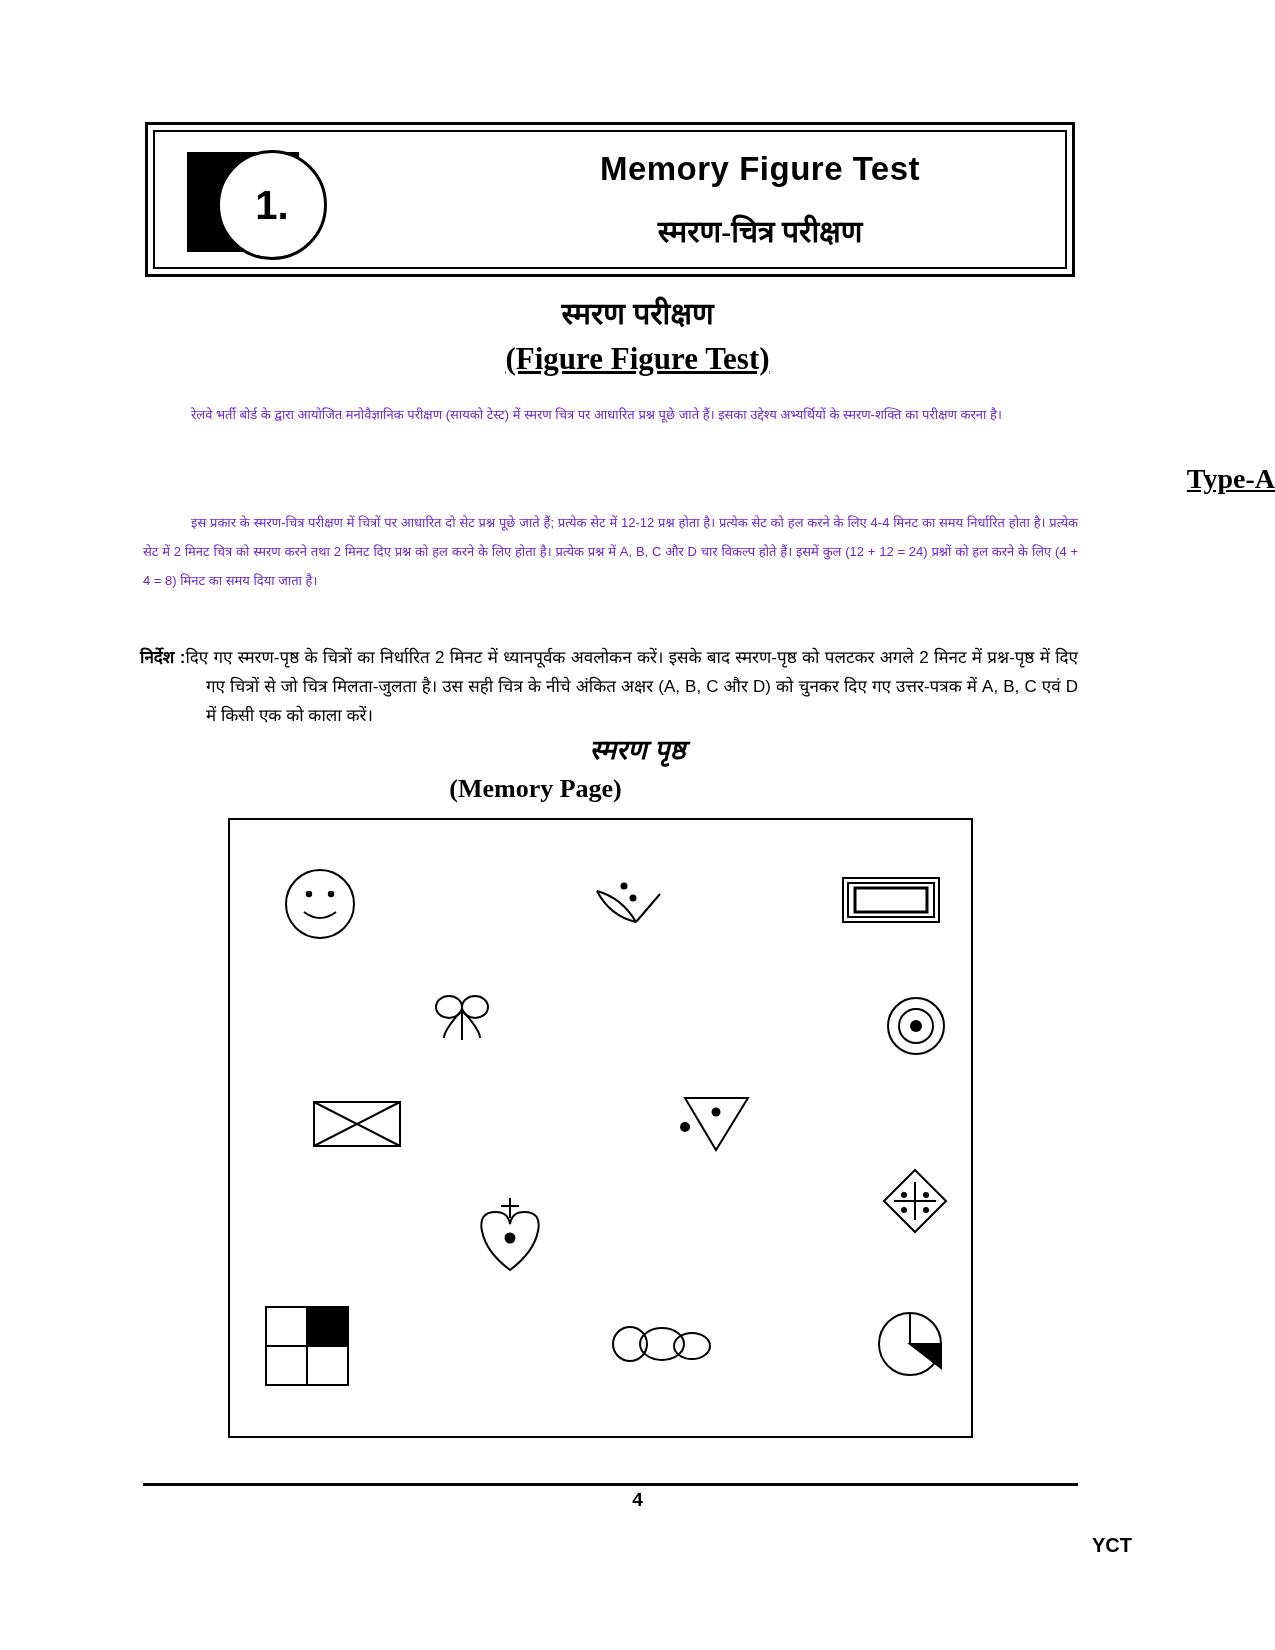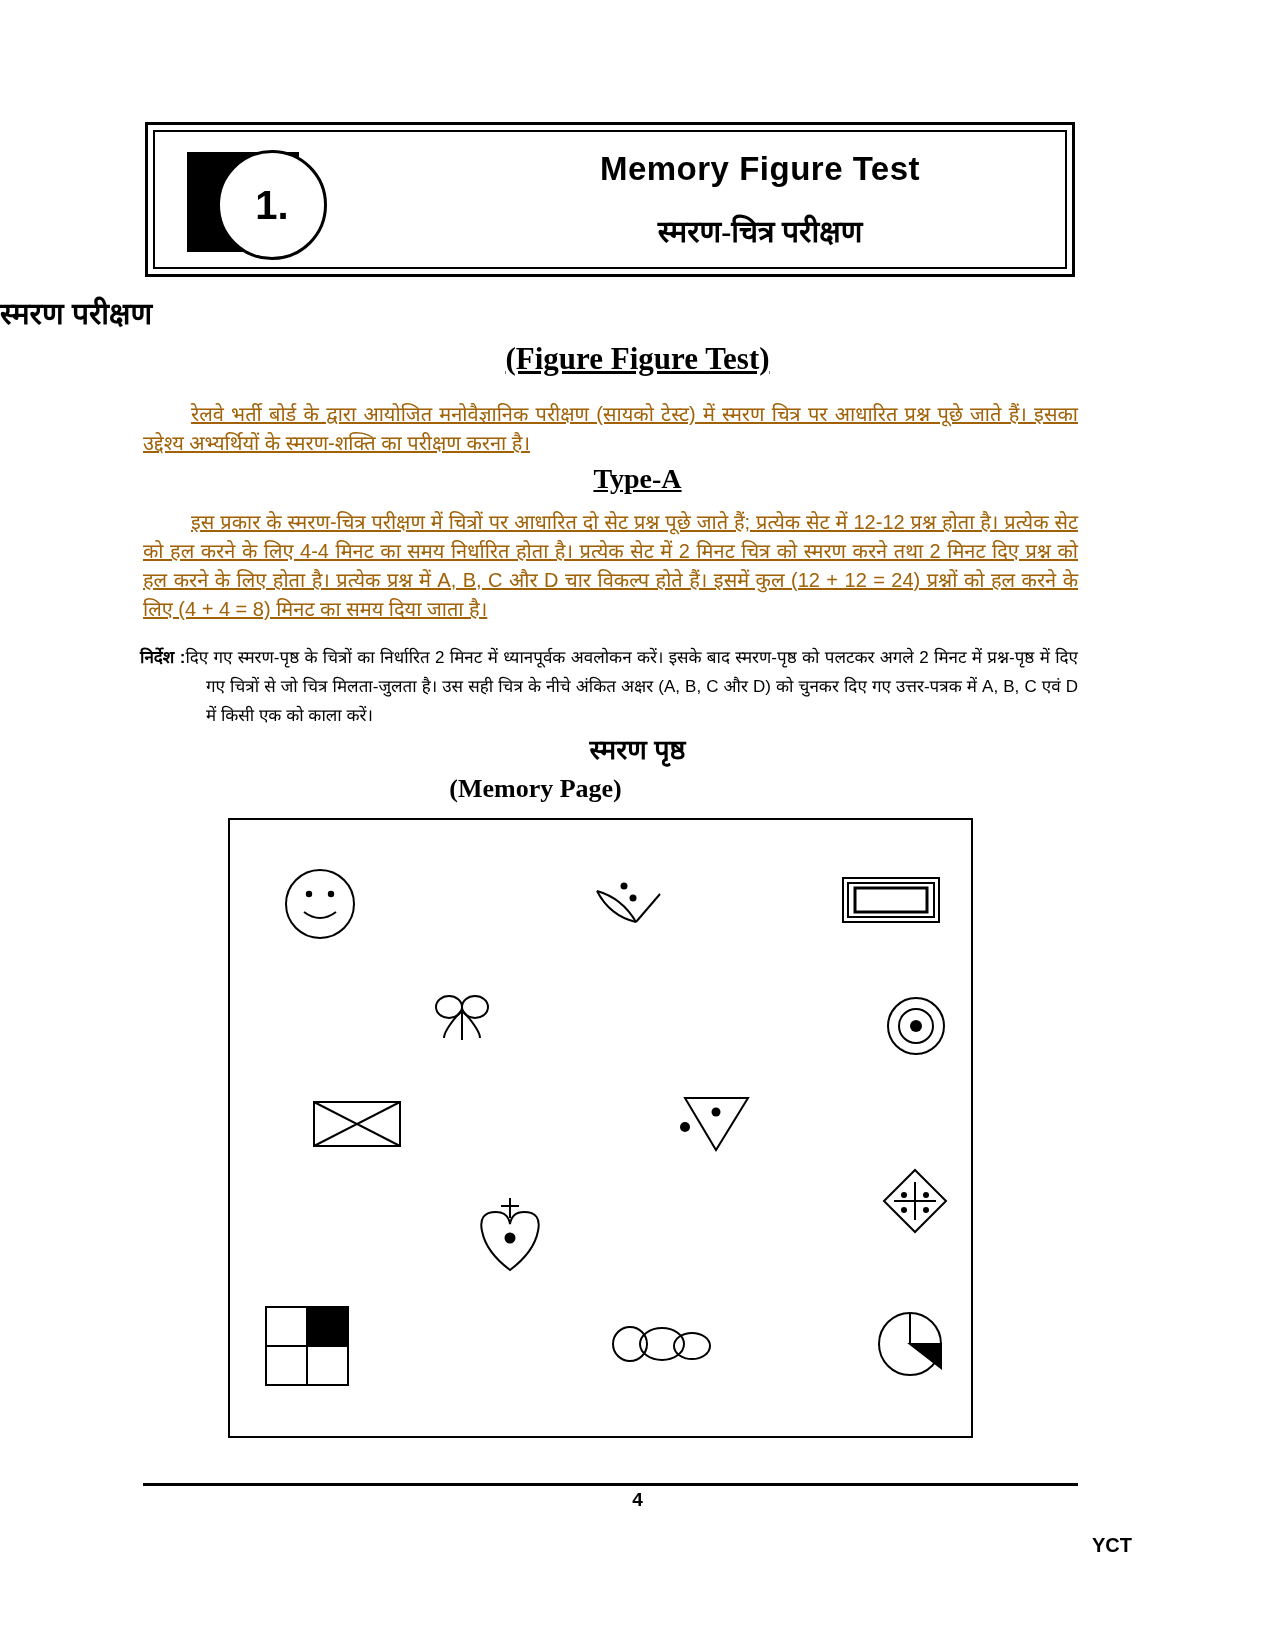--- a/index.html
+++ b/index.html
@@ -85,20 +85,21 @@
     font-size: 30px;
     font-weight: bold;
   }
 
   
   .h-title-hi {
     position: absolute;
     left: 0;
     top: 292px;
     width: 1275px;
+    text-align: center;
     font-family: "Liberation Sans", sans-serif;
     font-size: 30px;
     font-weight: bold;
   }
   .h-title-en {
     position: absolute;
     left: 0;
     top: 341px;
     width: 1275px;
     text-align: center;
@@ -106,38 +107,37 @@
     font-weight: bold;
   }
   .h-title-en span {
     text-decoration: underline;
   }
 
   
   .para {
     position: absolute;
     font-family: "Liberation Sans", sans-serif;
-    font-size: 20px;
+    font-size: 13px;
     line-height: 29px;
     text-align: justify;
-    color: #a16207;
-    text-decoration: underline;
+    color: #6d28d9;
   }
   #intro-para {
     left: 143px;
     top: 400px;
     width: 935px;
     text-indent: 48px;
   }
   .type-a {
     position: absolute;
     left: 0;
     top: 463px;
     width: 1275px;
-    text-align: center;
+    text-align: right;
     font-size: 28px;
     font-weight: bold;
   }
   .type-a span { text-decoration: underline; }
   #typea-para {
     left: 143px;
     top: 508px;
     width: 935px;
     text-indent: 48px;
   }
@@ -160,20 +160,21 @@
 
   .mem-title-hi {
     position: absolute;
     left: 0;
     top: 730px;
     width: 1275px;
     text-align: center;
     font-family: "Liberation Sans", sans-serif;
     font-size: 27px;
     font-weight: bold;
+    font-style: italic;
   }
   .mem-title-en {
     position: absolute;
     left: 0;
     top: 774px;
     width: 1071px;
     text-align: center;
     font-size: 26px;
     font-weight: bold;
   }

